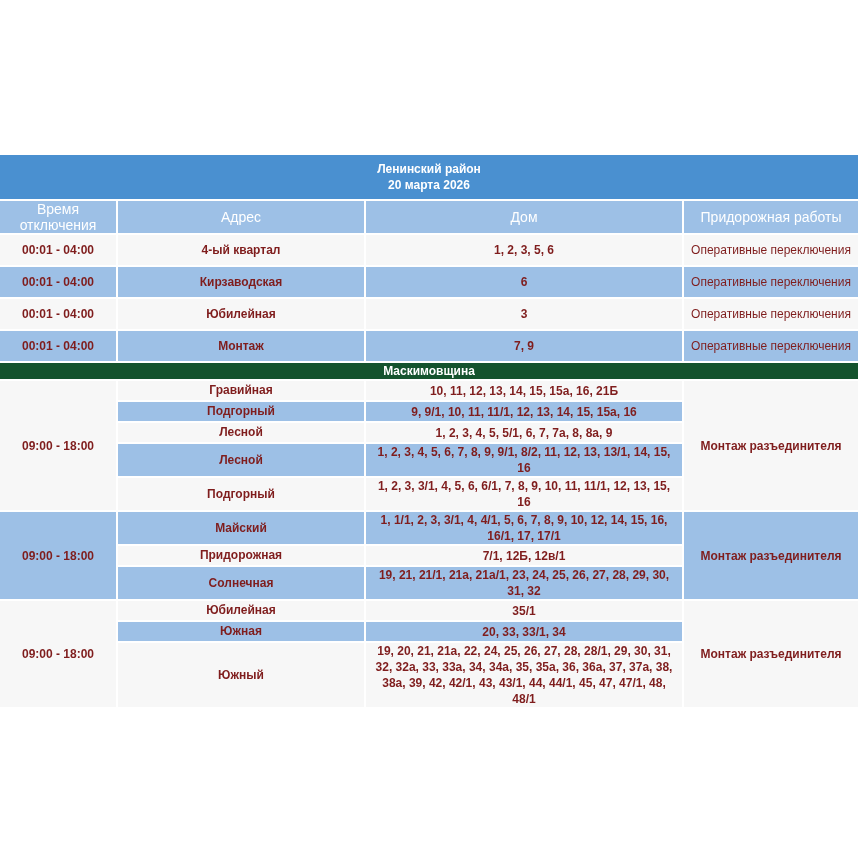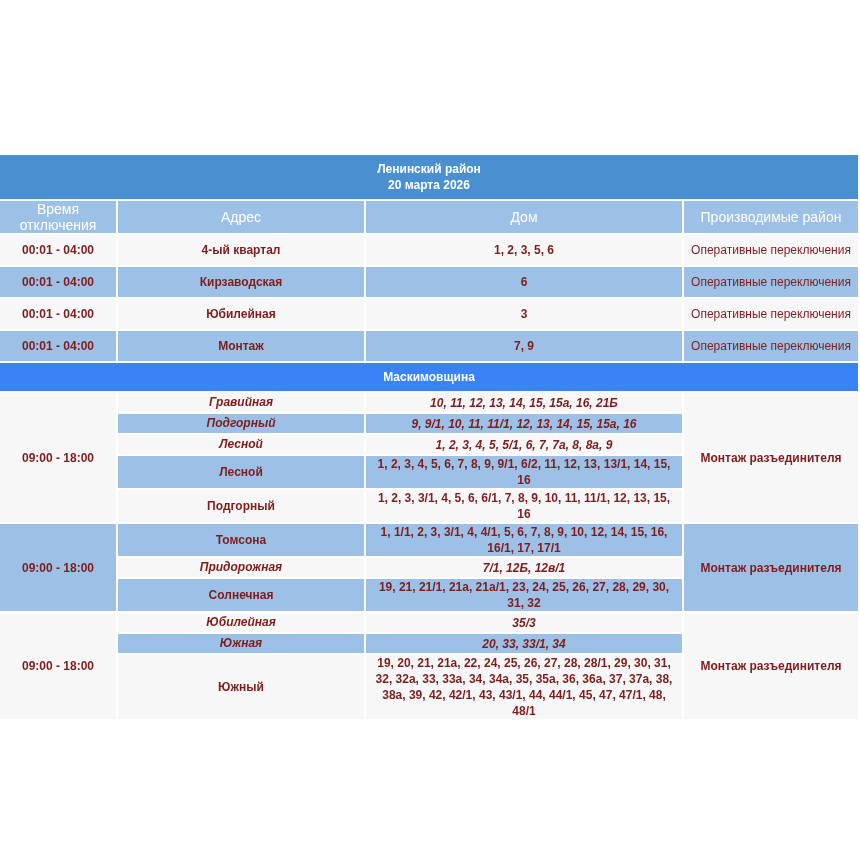--- a/index.html
+++ b/index.html
@@ -9,23 +9,23 @@
   table { border-collapse: separate; border-spacing: 2px 2px; width: 860px;
           margin-left: -2px; table-layout: fixed; }
   td, th { font-family: "Liberation Sans", sans-serif; font-size: 12px;
            text-align: center; vertical-align: middle; padding: 0 4px; color: #7f1d1d; }
   .title-cell { background: #4a90d0; color: #ffffff; font-weight: bold; height: 40px;
                 line-height: 16px; padding: 2px 4px; margin-top: 29px; }
   .hdr-cell { background: #9dc0e6; color: #ffffff; font-weight: normal; height: 28px; font-size: 14px; margin-top: 16px; }
   .light { background: #f7f7f7; }
   .blue { background: #9dc0e6; }
   .bold { font-weight: bold; }
-  .sub-title { background: #3b82f6; color: #ffffff; font-weight: bold; height: 28px; line-height: 16px; }
+  .sub-title { background: #14532d; color: #ffffff; font-weight: bold; height: 16px; line-height: 16px; }
   .r1 td { height: 30px; line-height: 16px; }
-  .small-row { height: 19px; line-height: 15px; font-style: italic; }
+  .small-row { height: 19px; line-height: 15px; }
   .mid-row { height: 29px; line-height: 15px; }
   .tall-row { height: 29px; }
   .works { line-height: 16px; }
   .houses-cell { line-height: 16px; padding: 0 4px; }
 </style>
 </head>
 <body>
 
 <div class="wrap">
 <table>
@@ -39,21 +39,21 @@
     <tr>
       <td colspan="4" class="title-cell">
         <div>Ленинский район</div>
         <div>20 марта 2026</div>
       </td>
     </tr>
     <tr>
       <th class="hdr-cell">Время отключения</th>
       <th class="hdr-cell">Адрес</th>
       <th class="hdr-cell">Дом</th>
-      <th class="hdr-cell">Производимые район</th>
+      <th class="hdr-cell">Придорожная работы</th>
     </tr>
 
     <tr class="r1 light">
       <td class="bold light">00:01 - 04:00</td>
       <td class="bold light">4-ый квартал</td>
       <td class="bold light">1, 2, 3, 5, 6</td>
       <td class="light works">Оперативные переключения</td>
     </tr>
     <tr class="r1">
       <td class="bold blue">00:01 - 04:00</td>
@@ -87,46 +87,46 @@
     <tr>
       <td class="bold blue small-row">Подгорный</td>
       <td class="bold blue small-row houses-cell">9, 9/1, 10, 11, 11/1, 12, 13, 14, 15, 15а, 16</td>
     </tr>
     <tr>
       <td class="bold light small-row">Лесной</td>
       <td class="bold light small-row houses-cell">1, 2, 3, 4, 5, 5/1, 6, 7, 7а, 8, 8а, 9</td>
     </tr>
     <tr>
       <td class="bold blue mid-row">Лесной</td>
-      <td class="bold blue mid-row houses-cell">1, 2, 3, 4, 5, 6, 7, 8, 9, 9/1, 6/2, 11, 12, 13, 13/1, 14, 15, 16</td>
+      <td class="bold blue mid-row houses-cell">1, 2, 3, 4, 5, 6, 7, 8, 9, 9/1, 8/2, 11, 12, 13, 13/1, 14, 15, 16</td>
     </tr>
     <tr>
       <td class="bold light mid-row">Подгорный</td>
       <td class="bold light mid-row houses-cell">1, 2, 3, 3/1, 4, 5, 6, 6/1, 7, 8, 9, 10, 11, 11/1, 12, 13, 15, 16</td>
     </tr>
 
     <tr>
       <td rowspan="3" class="bold blue">09:00 - 18:00</td>
-      <td class="bold blue tall-row">Томсона</td>
+      <td class="bold blue tall-row">Майский</td>
       <td class="bold blue tall-row houses-cell">1, 1/1, 2, 3, 3/1, 4, 4/1, 5, 6, 7, 8, 9, 10, 12, 14, 15, 16, 16/1, 17, 17/1</td>
       <td rowspan="3" class="bold blue">Монтаж разъединителя</td>
     </tr>
     <tr>
       <td class="bold light small-row">Придорожная</td>
       <td class="bold light small-row houses-cell">7/1, 12Б, 12в/1</td>
     </tr>
     <tr>
       <td class="bold blue tall-row">Солнечная</td>
       <td class="bold blue tall-row houses-cell">19, 21, 21/1, 21а, 21а/1, 23, 24, 25, 26, 27, 28, 29, 30, 31, 32</td>
     </tr>
 
     <tr>
       <td rowspan="3" class="bold light">09:00 - 18:00</td>
       <td class="bold light small-row">Юбилейная</td>
-      <td class="bold light small-row houses-cell">35/3</td>
+      <td class="bold light small-row houses-cell">35/1</td>
       <td rowspan="3" class="bold light">Монтаж разъединителя</td>
     </tr>
     <tr>
       <td class="bold blue small-row">Южная</td>
       <td class="bold blue small-row houses-cell">20, 33, 33/1, 34</td>
     </tr>
     <tr>
       <td class="bold light" style="height:60px">Южный</td>
       <td class="bold light houses-cell" style="height:60px">19, 20, 21, 21а, 22, 24, 25, 26, 27, 28, 28/1, 29, 30, 31, 32, 32а, 33, 33а, 34, 34а, 35, 35а, 36, 36а, 37, 37а, 38, 38а, 39, 42, 42/1, 43, 43/1, 44, 44/1, 45, 47, 47/1, 48, 48/1</td>
     </tr>

